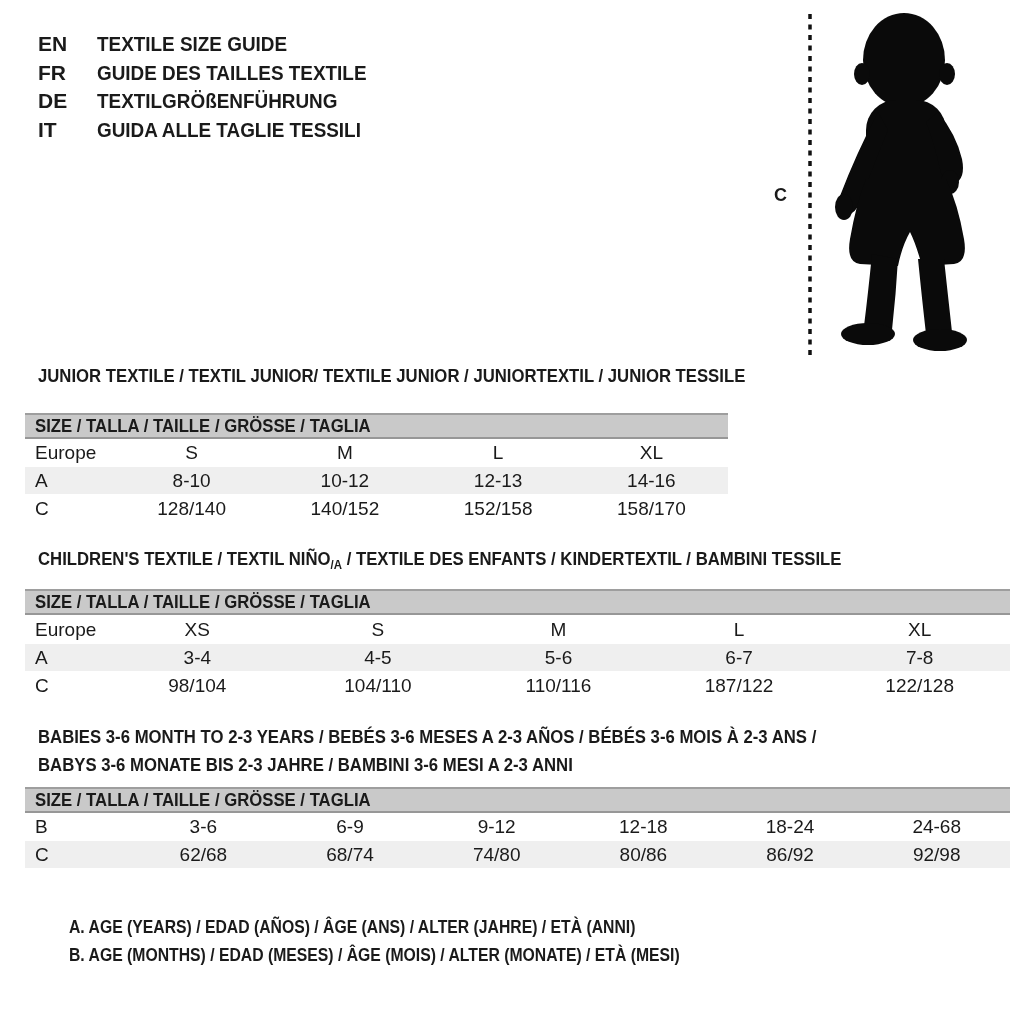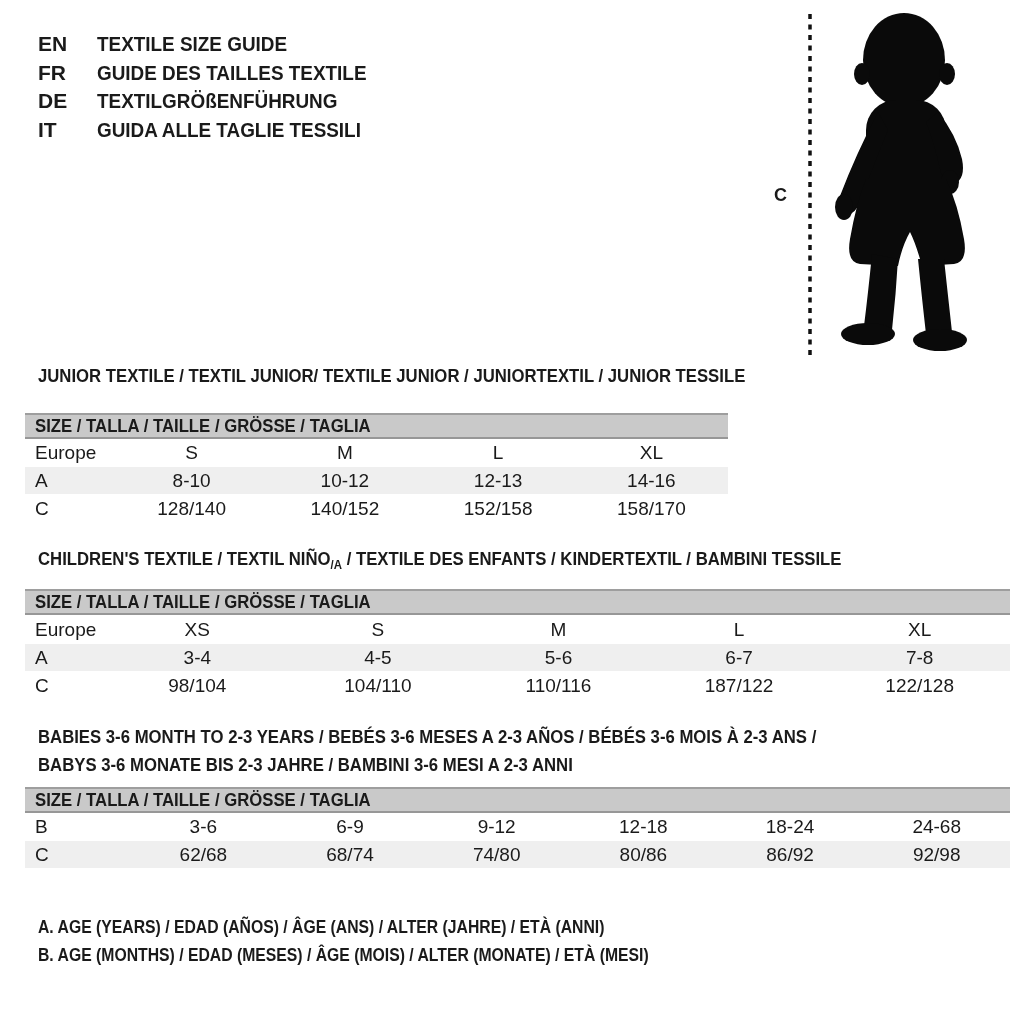--- a/index.html
+++ b/index.html
@@ -32,21 +32,21 @@
   .trow{display:flex;align-items:center;font-size:19px;font-weight:400;}
   .trow.shaded{background:var(--alt-row-bg,#efefef);}
   .tlabel{padding-left:10px;box-sizing:border-box;text-align:left;}
   .t1 .tlabel{width:90px;}
   .t2 .tlabel{width:82px;}
   .t3 .tlabel{width:105px;}
   .tcell{flex:1;text-align:center;}
 
   
   .legend{position:absolute;left:38px;top:913px;}
-  .legend-line{height:28px;font-size:17.5px;font-weight:700;display:flex;align-items:center;}
+  .legend-line{height:28px;font-size:17.5px;font-weight:700;display:flex;align-items:center;margin-left:31px;}
 </style>
 </head>
 <body>
 
 <div class="canvas">
 
   <div class="lang-block">
     <div class="lang-row">
       <span class="lang-code">EN</span>
       <span class="cond9">TEXTILE SIZE GUIDE</span>

